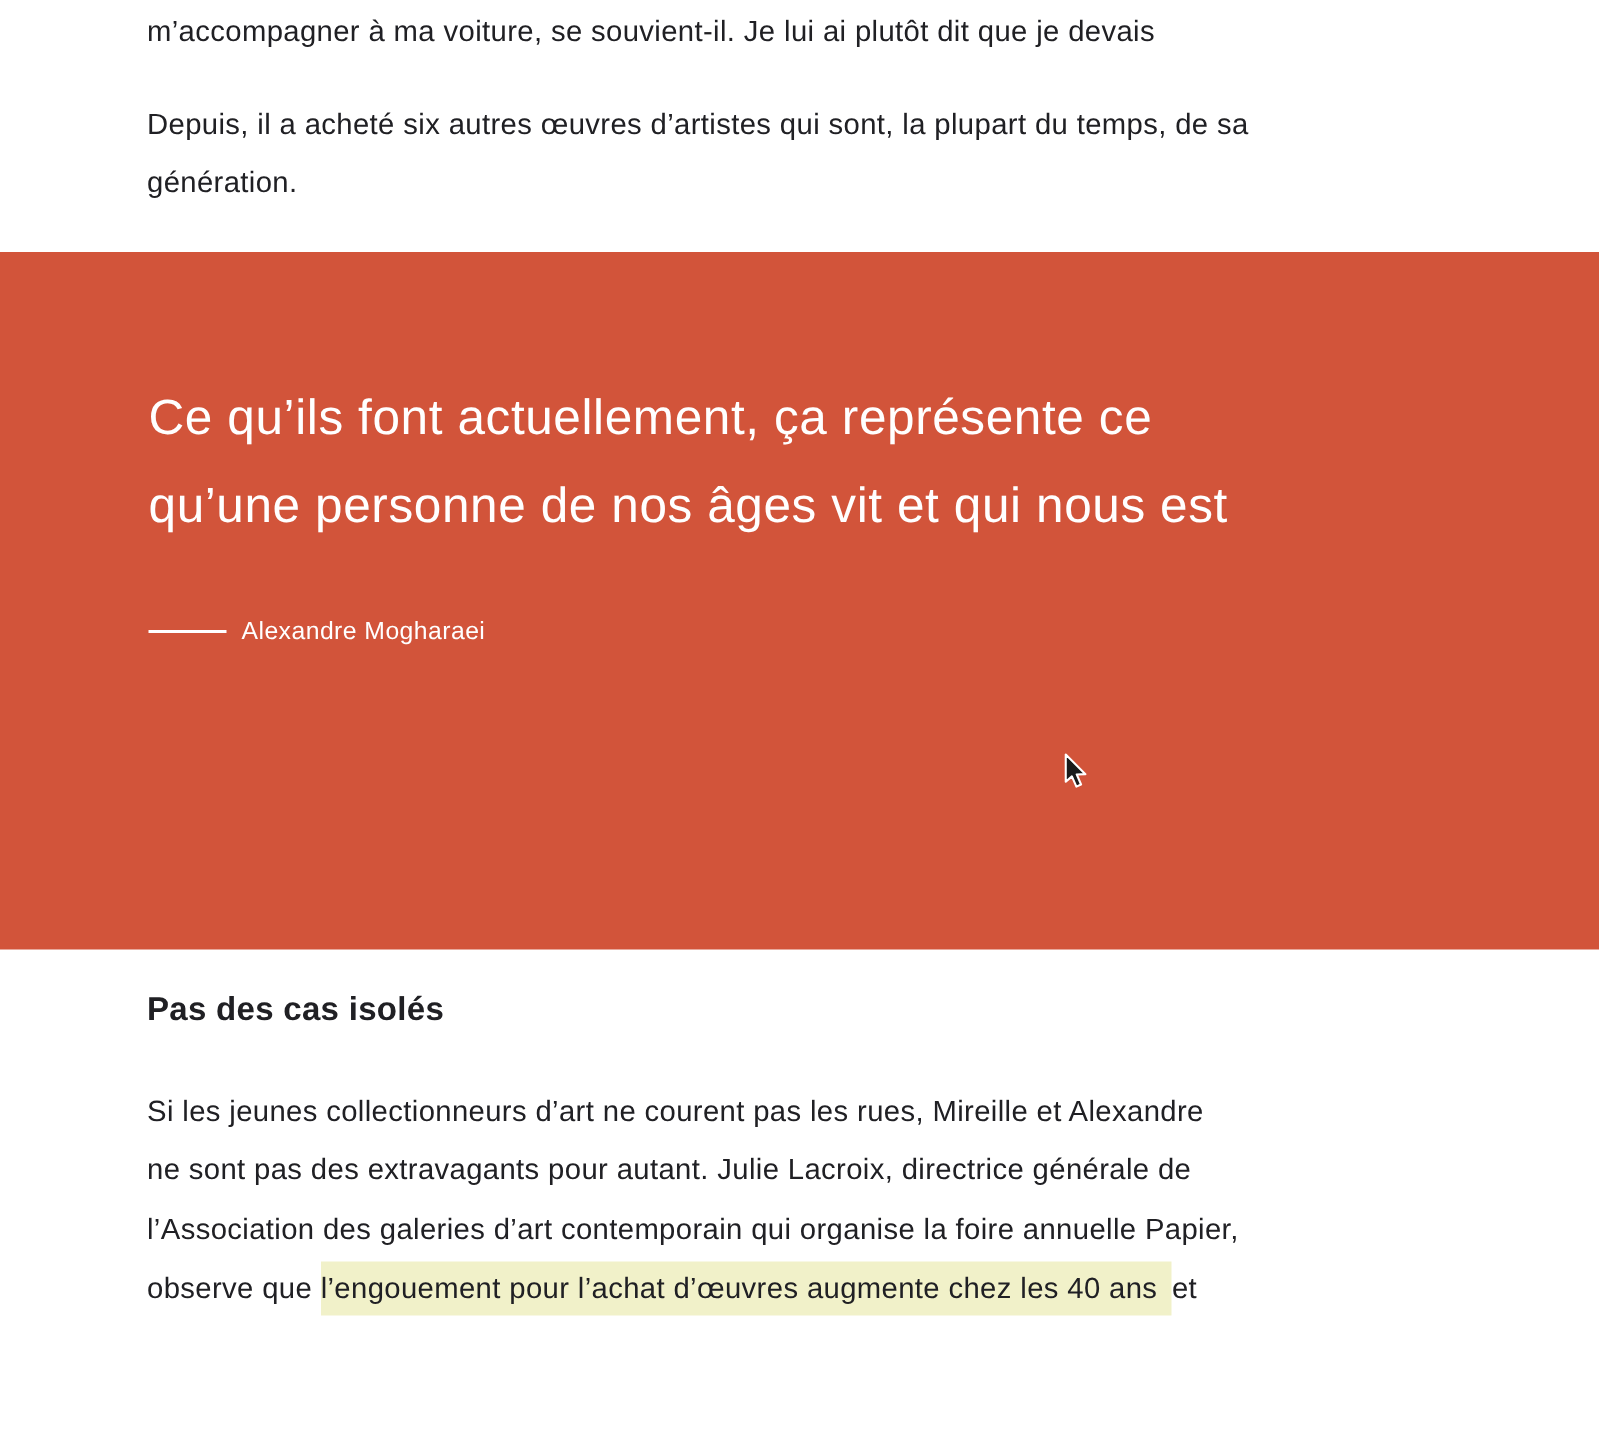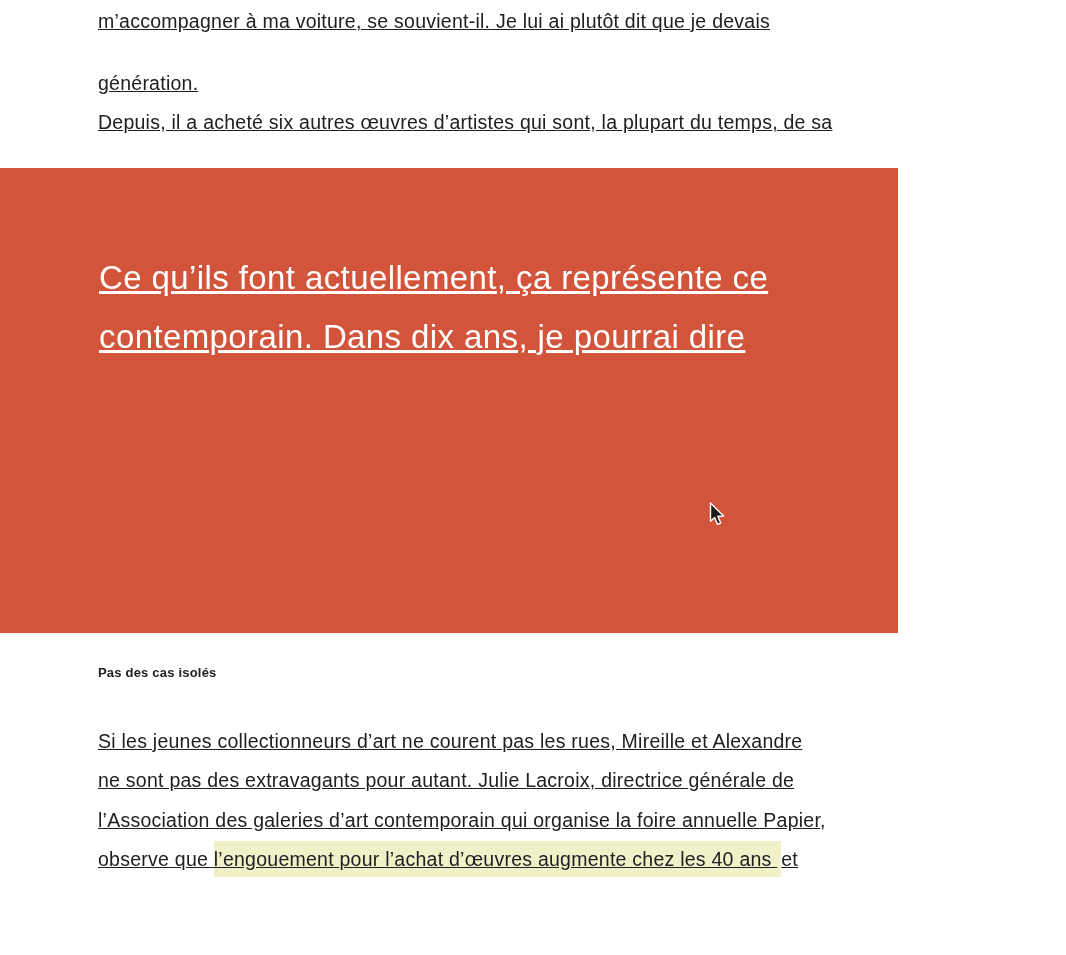--- a/index.html
+++ b/index.html
@@ -16,30 +16,30 @@
     font-family: "Liberation Sans", "DejaVu Sans", sans-serif;
     color: var(--body-text);
     position: relative;
   }
   .content-col { padding-left: 98px; padding-right: 96px; }
   .para {
     font-size: 19.5px;
     line-height: 39.5px;
     letter-spacing: 0.25px;
   }
-  .tline { white-space: nowrap; text-decoration: underline; }
+  .tline { white-space: nowrap; }
   .hl {
     background: var(--highlight);
     padding: 7px 4px 7px 0;
   }
   #paragraph-1 { padding-top: 2px; }
   #paragraph-2 { margin-top: 22px; }
   .quote-block {
     margin-top: 25px;
-    width: 898px;
+    width: 1066px;
     height: 465px;
     background: var(--quote-background);
     color: var(--quote-text);
     padding: 80px 110px 0 99px;
   }
   .quote-text {
     font-size: 33px;
     line-height: 59px;
     font-weight: 500;
     letter-spacing: 0.4px;
@@ -52,21 +52,21 @@
     font-size: 16.5px;
     letter-spacing: 0.3px;
   }
   .attribution-dash {
     width: 52px; height: 2px;
     background: var(--quote-text);
     flex: 0 0 auto;
   }
   .subheading {
     margin-top: 27px;
-    font-size: 13px;
+    font-size: 22px;
     font-weight: bold;
     line-height: 26px;
     letter-spacing: 0.2px;
   }
   #paragraph-3 { margin-top: 36px; }
   .mouse-cursor {
     position: absolute;
     left: 709px; top: 502px;
     width: 17px; height: 24px;
     pointer-events: none;
@@ -75,29 +75,33 @@
 </head>
 <body>
 
 <main>
 
   <div class="content-col para" id="paragraph-1">
       <div class="tline"><span>m’accompagner à ma voiture, se souvient-il. Je lui ai plutôt dit que je devais</span></div>
     </div>
 
   <div class="content-col para" id="paragraph-2">
+      <div class="tline"><span>Depuis, il a acheté six autres œuvres d’artistes qui sont, la plupart du temps, de sa</span></div>
       <div class="tline"><span>génération.</span></div>
-      <div class="tline"><span>Depuis, il a acheté six autres œuvres d’artistes qui sont, la plupart du temps, de sa</span></div>
     </div>
 
   <section class="quote-block">
     <blockquote class="quote-text">
         <div class="tline"><span>Ce qu’ils font actuellement, ça représente ce</span></div>
-        <div class="tline"><span>contemporain. Dans dix ans, je pourrai dire</span></div>
+        <div class="tline"><span>qu’une personne de nos âges vit et qui nous est</span></div>
       </blockquote>
+    <div class="attribution">
+      <span class="attribution-dash"></span>
+      <span>Alexandre Mogharaei</span>
+    </div>
   </section>
 
   <h2 class="content-col subheading">Pas des cas isolés</h2>
 
   <div class="content-col para" id="paragraph-3">
       <div class="tline"><span>Si les jeunes collectionneurs d’art ne courent pas les rues, Mireille et Alexandre</span></div>
       <div class="tline"><span>ne sont pas des extravagants pour autant. Julie Lacroix, directrice générale de</span></div>
       <div class="tline"><span>l’Association des galeries d’art contemporain qui organise la foire annuelle Papier,</span></div>
       <div class="tline"><span>observe que </span><span class="hl">l’engouement pour l’achat d’œuvres augmente chez les 40 ans </span><span>et</span></div>
     </div>

